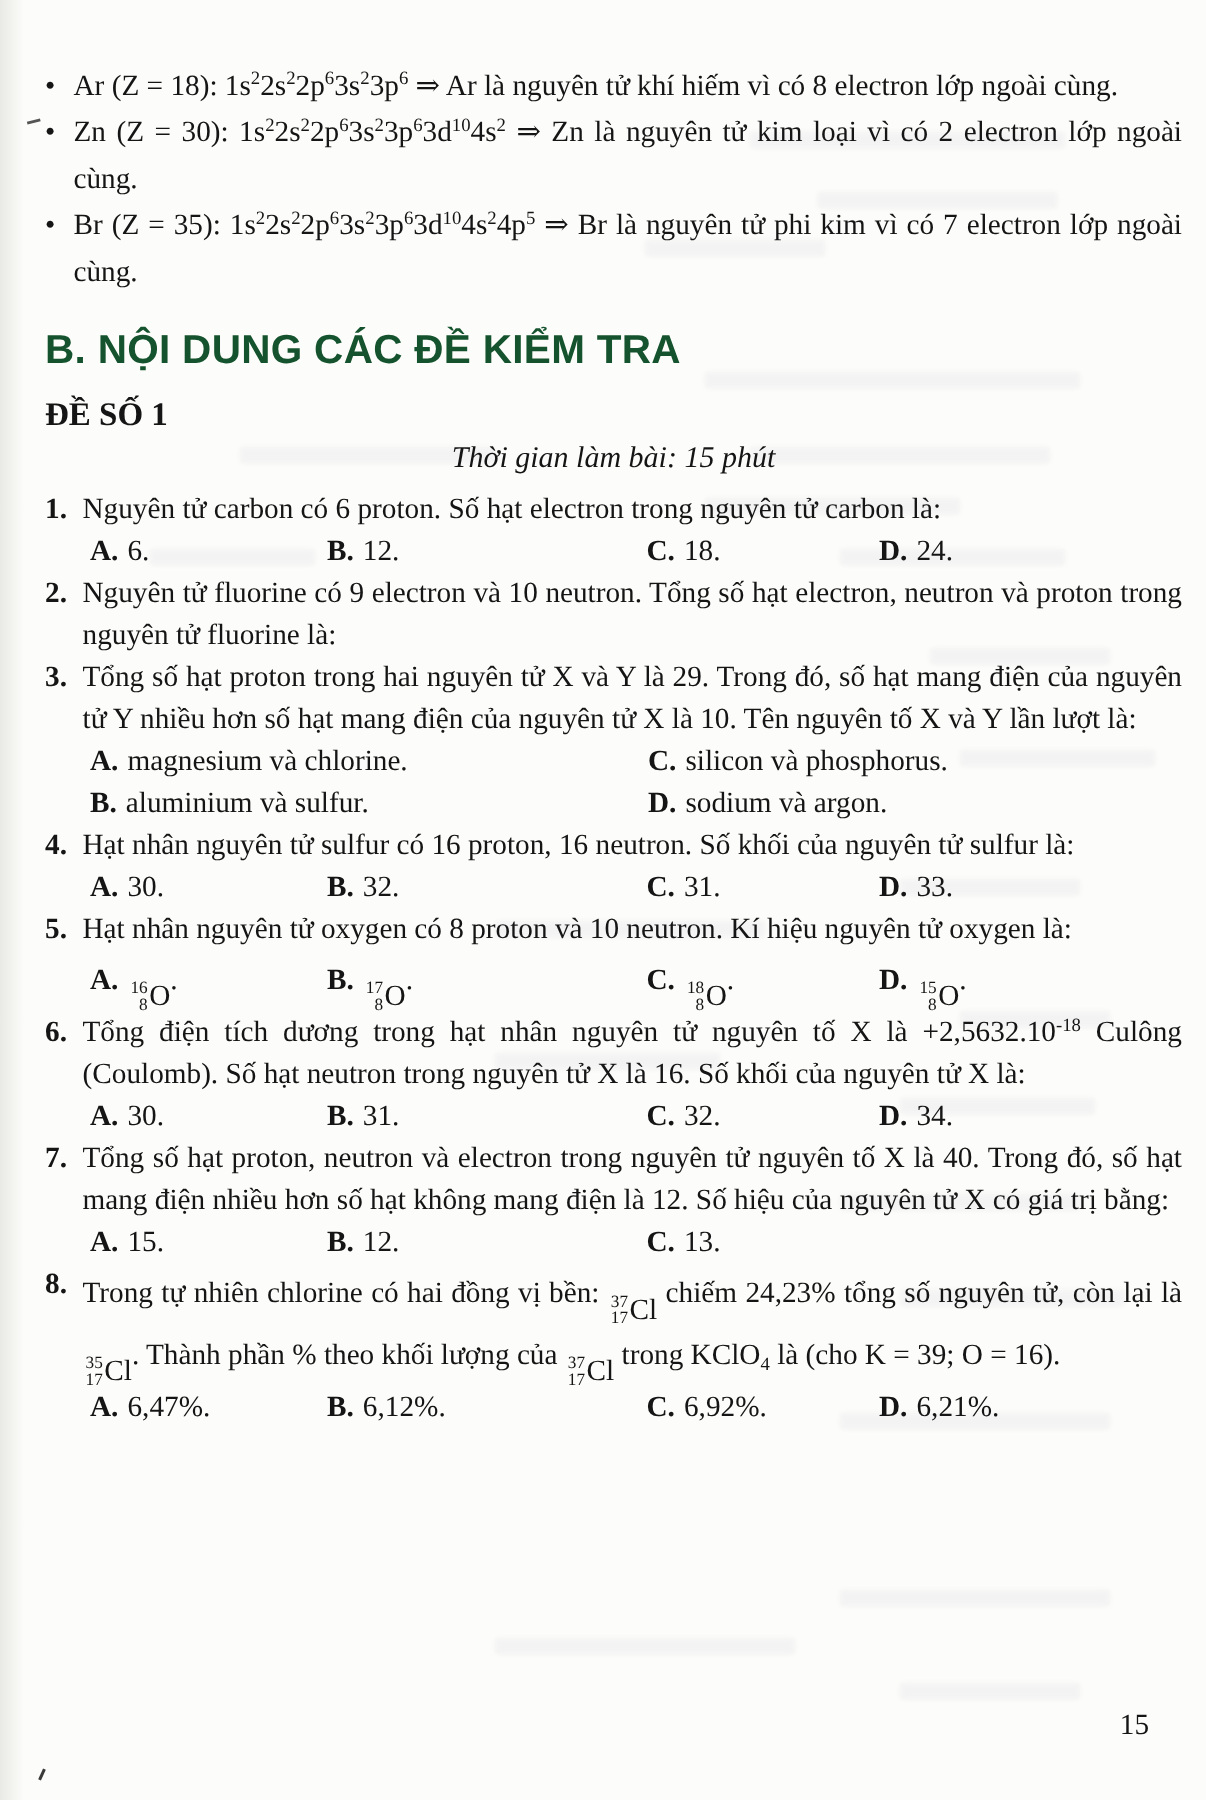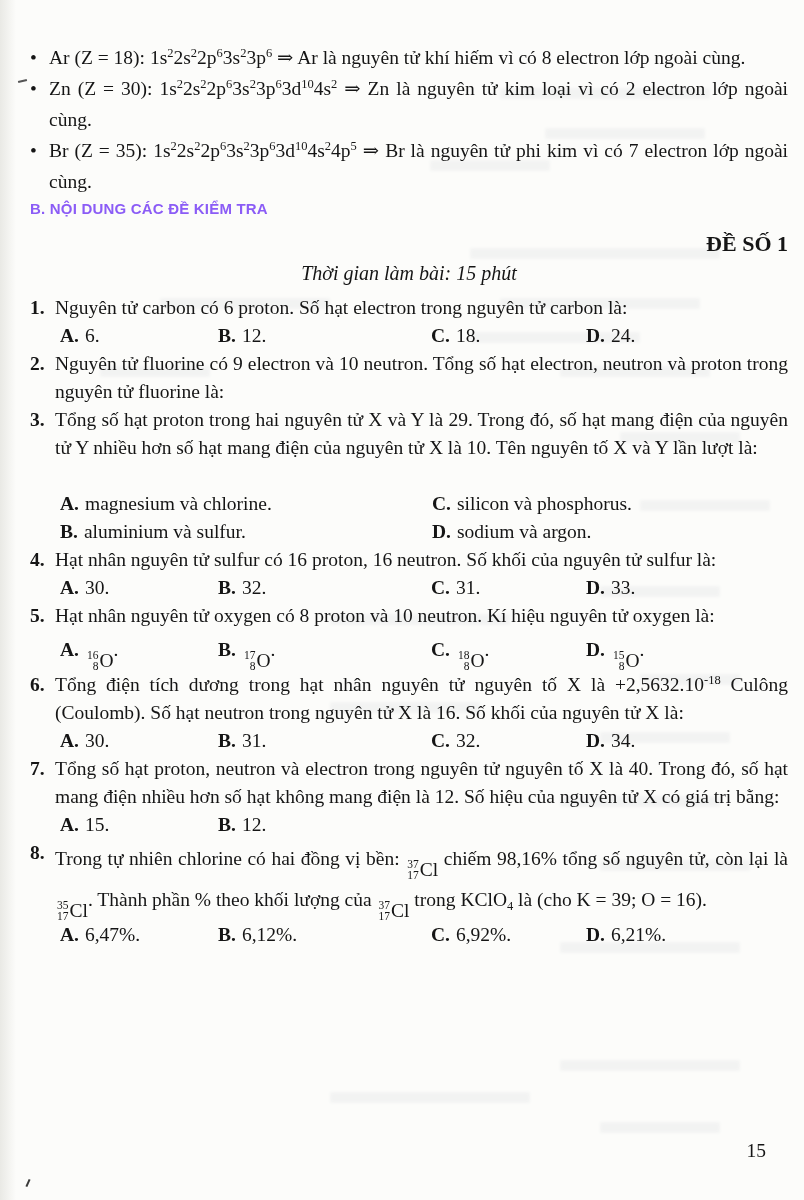--- a/index.html
+++ b/index.html
@@ -9,33 +9,33 @@
         background:linear-gradient(90deg,#e9e9e5,rgba(252,252,250,0));}
   .content{position:relative;padding:42px 16px 0 30px;}
 
   
   .bullet-item{display:flex;line-height:31px;font-size:19.5px;text-align:justify;}
   .bdot{flex:0 0 19px;}
   .btext{flex:1;min-width:0;}
 
   
   .section-heading{font-family:"Liberation Sans","DejaVu Sans",sans-serif;
-        font-size:15px;font-weight:700;color:#8b5cf6;margin:3px 0 14px;letter-spacing:.2px;}
-  .test-title{text-align:right;font-size:22px;font-weight:700;margin:0 0 3px;}
+        font-size:27px;font-weight:700;color:#14532d;margin:21px 0 14px;letter-spacing:.2px;}
+  .test-title{text-align:left;font-size:22px;font-weight:700;margin:0 0 3px;}
   .test-duration{text-align:center;font-size:20px;font-style:italic;line-height:26px;margin:0 0 8px;}
   .st-b{font-weight:400;}
 
   
   .question{display:flex;font-size:19.5px;}
   .qnum{flex:0 0 25px;font-weight:700;line-height:28px;}
   .qcontent{flex:1;min-width:0;}
   .qbody{line-height:28px;text-align:justify;}
   .options{display:grid;line-height:28px;margin-left:5px;}
   .cols4{grid-template-columns:158px 213px 155px auto;}
-  .cols2{grid-template-columns:372px auto;margin-top:28px;}
+  .cols2{grid-template-columns:372px auto;}
   .opt{white-space:nowrap;}
   .optlabel{font-weight:700;margin-right:6px;}
 
   sup{font-size:12.5px;line-height:0;vertical-align:7px;}
   sub{font-size:12.5px;line-height:0;vertical-align:-4px;}
 
   
   .iso{display:inline-flex;align-items:center;line-height:0;vertical-align:-3px;margin-top:20px;}
   .iso-stack{display:inline-flex;flex-direction:column;align-items:flex-end;margin:0 1px 0 2px;}
   .iso-a,.iso-z{font-size:11.5px;line-height:10.5px;}
@@ -194,33 +194,34 @@
             </div>
           </div>
         </div>
         <div class="question">
           <span class="qnum">7.</span>
           <div class="qcontent">
             <div class="qbody"><span>Tổng số hạt proton, neutron và electron trong nguyên tử nguyên tố X là 40. Trong đó, số hạt mang điện nhiều hơn số hạt không mang điện là 12. Số hiệu của nguyên tử X có giá trị bằng:</span></div>
             <div class="options cols4">
               <span class="opt"><b class="optlabel">A.</b><span class="optval"><span>15.</span></span></span>
               <span class="opt"><b class="optlabel">B.</b><span class="optval"><span>12.</span></span></span>
+              <span class="opt"><b class="optlabel">C.</b><span class="optval"><span>13.</span></span></span>
             </div>
           </div>
         </div>
         <div class="question">
           <span class="qnum">8.</span>
           <div class="qcontent">
             <div class="qbody"><span>Trong tự nhiên chlorine có hai đồng vị bền: </span><span class="iso">
                 <span class="iso-stack">
                   <span class="iso-a">37</span>
                   <span class="iso-z">17</span>
                 </span>
                 <span class="iso-sym">Cl</span>
-              </span><span> chiếm 98,16% tổng số nguyên tử, còn lại là </span><span class="iso">
+              </span><span> chiếm 24,23% tổng số nguyên tử, còn lại là </span><span class="iso">
                 <span class="iso-stack">
                   <span class="iso-a">35</span>
                   <span class="iso-z">17</span>
                 </span>
                 <span class="iso-sym">Cl</span>
               </span><span>. Thành phần % theo khối lượng của </span><span class="iso">
                 <span class="iso-stack">
                   <span class="iso-a">37</span>
                   <span class="iso-z">17</span>
                 </span>

